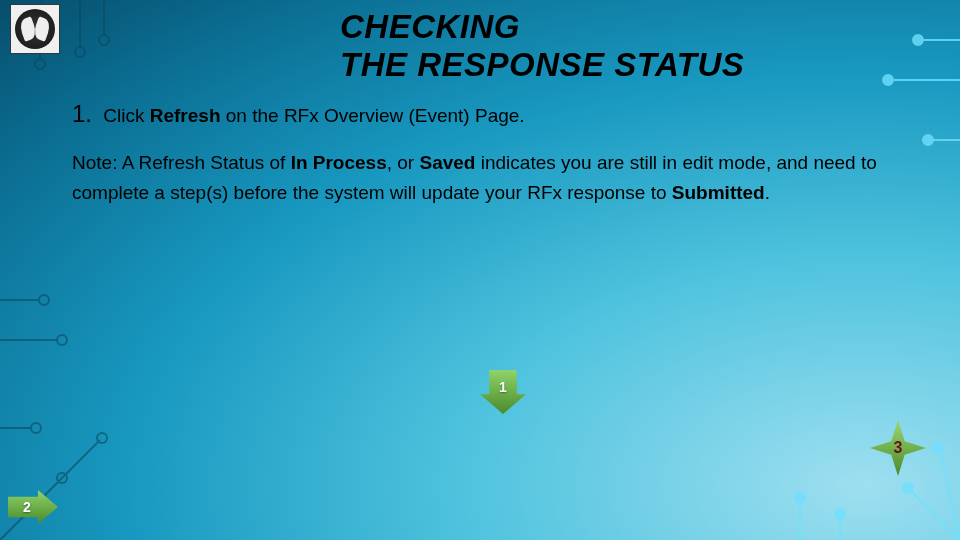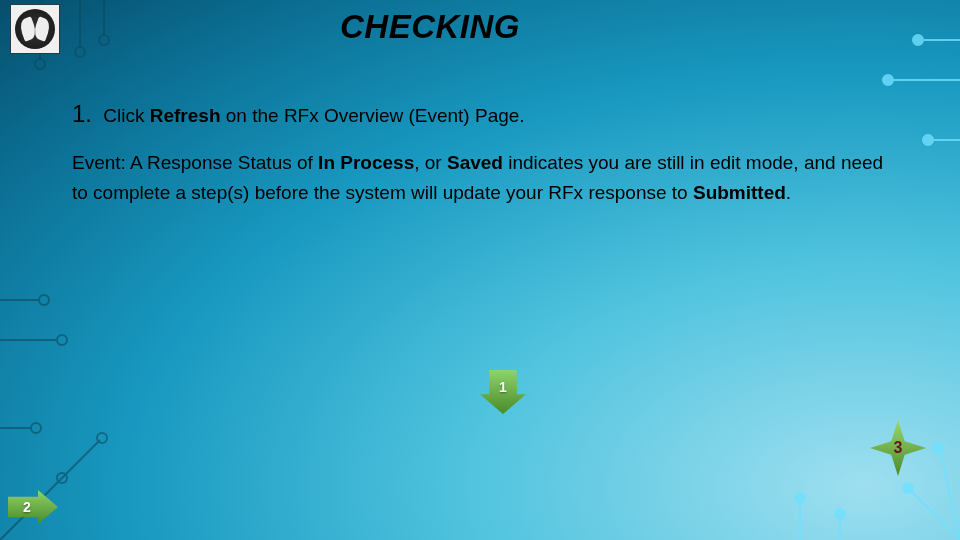--- a/index.html
+++ b/index.html
@@ -168,30 +168,31 @@
       </g>
     </svg>
   </div>
 
   <div class="logo">
     <div class="logo-inner"></div>
   </div>
 
   <div class="title">
     <span>CHECKING</span><br>
+    <span>THE RESPONSE STATUS</span>
   </div>
 
   <div class="steps">
     <div class="step">
       <span class="num">1.</span>
       <span>Click </span><span class="b">Refresh</span><span> on the RFx Overview (Event) Page.</span>
     </div>
 
     <div class="note">
-      <span>Event: A Response Status of </span><span class="b u">In Process</span><span>, or </span><span class="b u">Saved</span><span> indicates you are still in edit mode, and need to complete a step(s) before the system will update your RFx response to </span><span class="b u">Submitted</span><span>.</span>
+      <span>Note: A Refresh Status of </span><span class="b u">In Process</span><span>, or </span><span class="b u">Saved</span><span> indicates you are still in edit mode, and need to complete a step(s) before the system will update your RFx response to </span><span class="b u">Submitted</span><span>.</span>
     </div>
   </div>
 
   <div id="c1" class="callout arrow-down">
     <span>1</span>
   </div>
   <div id="c2" class="callout arrow-right">
     <span>2</span>
   </div>
   <div id="c3" class="callout star4">

